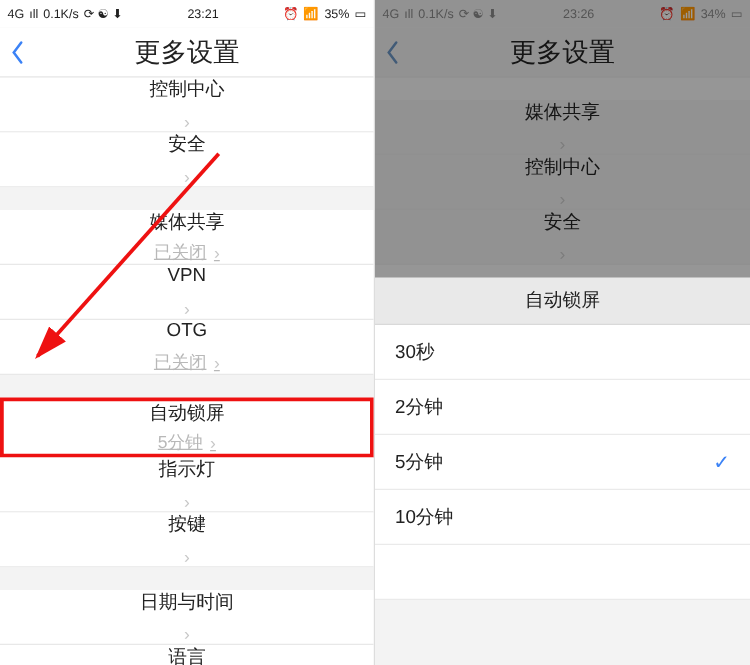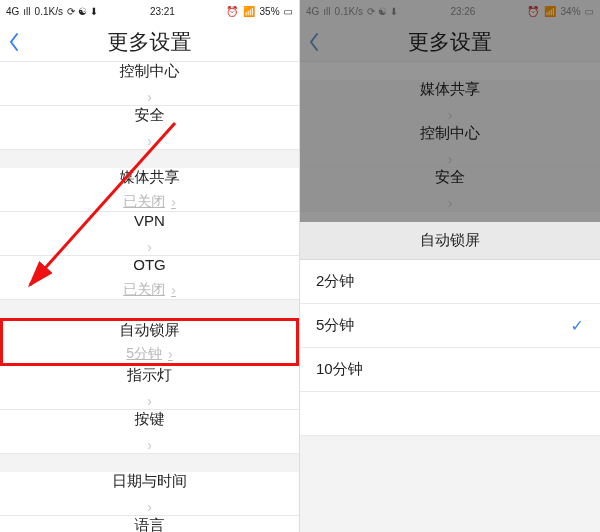--- a/index.html
+++ b/index.html
@@ -170,20 +170,23 @@
         <span>安全</span>
         <span class="chev">›</span>
       </div>
       <div style="height:10px"></div>
     </div>
 
     <div class="sheet">
       <div class="sheet-title">自动锁屏</div>
       <div id="opts">
           <div class="opt">
+            <span>30秒</span>
+          </div>
+          <div class="opt">
             <span>2分钟</span>
           </div>
           <div class="opt">
             <span>5分钟</span>
             <span class="check">✓</span>
           </div>
           <div class="opt">
             <span>10分钟</span>
           </div>
           <div class="opt"></div>

